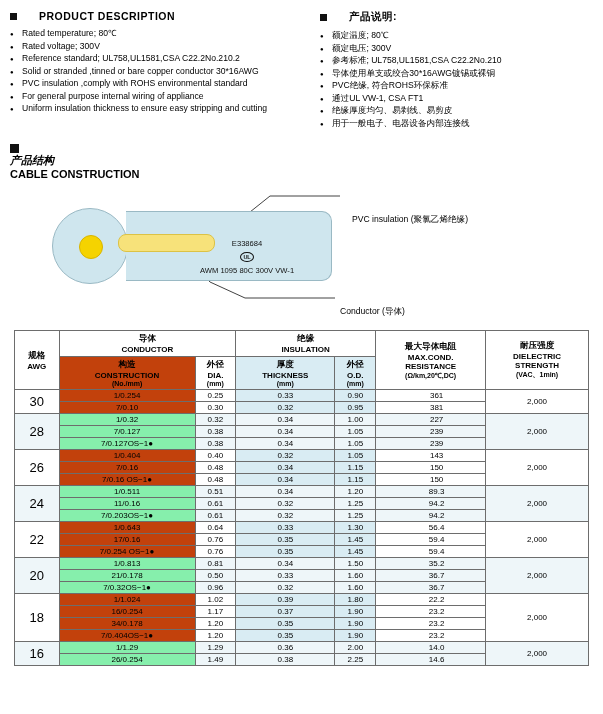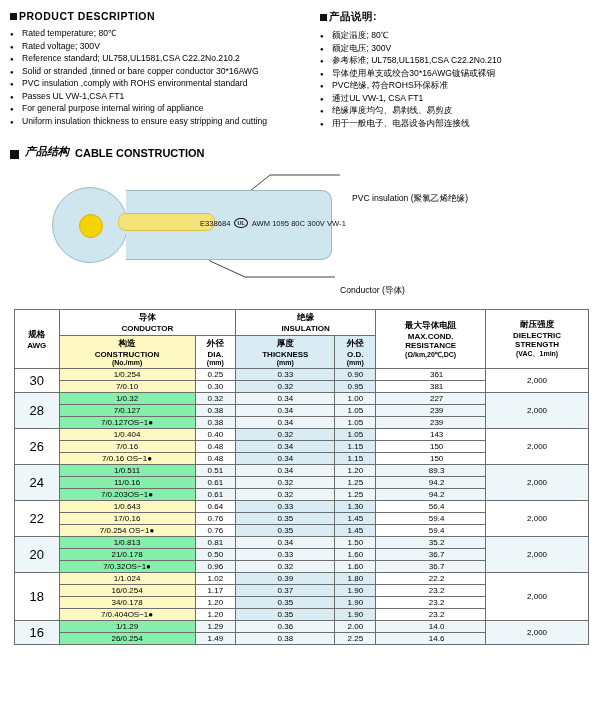--- a/index.html
+++ b/index.html
@@ -5,40 +5,40 @@
   html,body{margin:0;padding:0;}
   body{
     width:603px;height:714px;
     background:#ffffff;
     font-family:"Liberation Sans",sans-serif;
     color:#000;
     position:relative;
     overflow:hidden;
   }
   .sec-head{
-    display:flex;align-items:center;gap:2px;
+    display:flex;align-items:center;gap:22px;
     font-size:10.5px;font-weight:bold;letter-spacing:.5px;
   }
   .sq{width:7px;height:7px;background:#111;display:inline-block;}
   .cols{display:flex;padding:10px 8px 0 10px;gap:10px;}
   .col{width:300px;}
   .col.right{width:250px;}
   ul.bul{list-style:none;margin:6px 0 0 0;padding:0;}
   ul.bul li{
     position:relative;padding-left:12px;margin-bottom:1px;
     font-size:8.6px;line-height:11.5px;white-space:nowrap;
   }
   ul.bul li:before{
     content:"●";position:absolute;left:0;top:0;font-size:6px;line-height:12px;
   }
   .cn li{font-size:8.6px;}
   
   .constr-head{
-    display:flex;align-items:flex-end;gap:6px;
-    padding:14px 0 0 10px;font-size:11px;font-weight:bold;
+    display:flex;align-items:flex-start;
+    padding:14px 0 0 10px;font-size:11px;font-weight:bold;flex-direction:column;
   }
   .sq2{width:9px;height:9px;background:#111;display:inline-block;}
   .constr-head .cn{font-style:italic;font-weight:bold;}
   .diagram{position:relative;height:140px;margin-top:4px;}
   .cable-round{
     position:absolute;left:52px;top:24px;width:74px;height:74px;border-radius:50%;
     background:#cfe6ee;border:1px solid #9ab9c4;
   }
   .cable-round .core{
     position:absolute;left:50%;top:50%;width:22px;height:22px;margin:-11px 0 0 -11px;
@@ -54,38 +54,38 @@
     background:#f7e27a;border:1px solid #dcc245;
   }
   .lbl-pvc{
     position:absolute;left:352px;top:30px;font-size:8.6px;white-space:nowrap;
   }
   .lbl-cond{
     position:absolute;left:340px;top:122px;font-size:8.6px;white-space:nowrap;
   }
   .mark{
     position:absolute;left:200px;top:55px;font-size:7.6px;white-space:nowrap;color:#111;
-    display:flex;align-items:center;gap:4px;
+    display:flex;align-items:center;gap:4px;flex-direction:column;
   }
   .ul-mark{
     display:inline-block;border:1px solid #111;border-radius:50%;
     font-size:5.5px;font-weight:bold;padding:0 2px;line-height:8px;
   }
   svg.lead{position:absolute;left:0;top:0;overflow:visible;}
   
   table{
     border-collapse:collapse;margin:6px auto 0 auto;width:575px;
     font-size:8px;
   }
   table td,table th{border:1px solid #6d6d6d;text-align:center;vertical-align:middle;}
   th{font-size:8px;font-weight:bold;padding:2px 1px;background:#fff;}
   .grp-cn{font-size:8.6px;font-weight:bold;}
   .grp-en{font-size:8px;font-weight:bold;}
   td{padding:0;height:11px;line-height:11px;}
-  .c-constr{background:#fef9c3;}
+  .c-constr{background:#c2410c;}
   .c-thick{background:#d9ecf3;}
   .c-od{background:#d9ecf3;}
   tr.band td{background:#eef6f9;}
   tr.band td.c-constr{background:#86efac;}
   .awg{font-size:13px;margin-left:28px;}
   .res{white-space:nowrap;padding-left:12px;}
   .sub{font-size:7px;}
 </style>
 </head>
 <body>
@@ -95,21 +95,20 @@
     <div class="sec-head">
       <span class="sq"></span>
       <span>PRODUCT  DESCRIPTION</span>
     </div>
     <ul class="bul">
       <li>Rated temperature; 80℃</li>
       <li>Rated voltage; 300V</li>
       <li>Reference standard; UL758,UL1581,CSA C22.2No.210.2</li>
       <li>Solid or stranded ,tinned or bare copper conductor 30*16AWG</li>
       <li>PVC insulation ,comply with ROHS environmental standard</li>
-      <li>Passes UL VW-1,CSA FT1</li>
       <li>For general purpose internal wiring of appliance</li>
       <li>Uniform insulation thickness to ensure easy stripping and cutting</li>
     </ul>
   </div>
   <div class="col right">
     <div class="sec-head">
       <span class="sq"></span>
       <span>产品说明:</span>
     </div>
     <ul class="bul cn">

